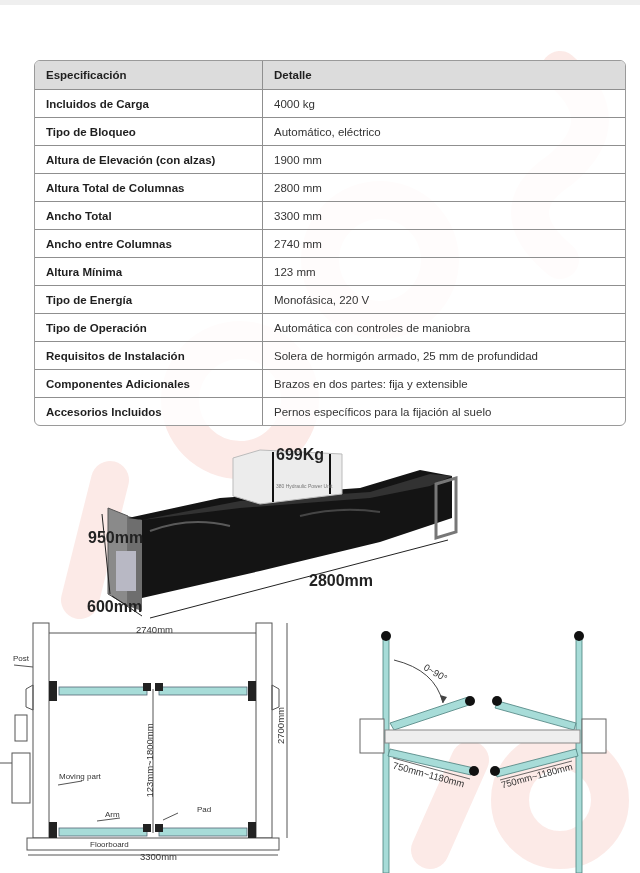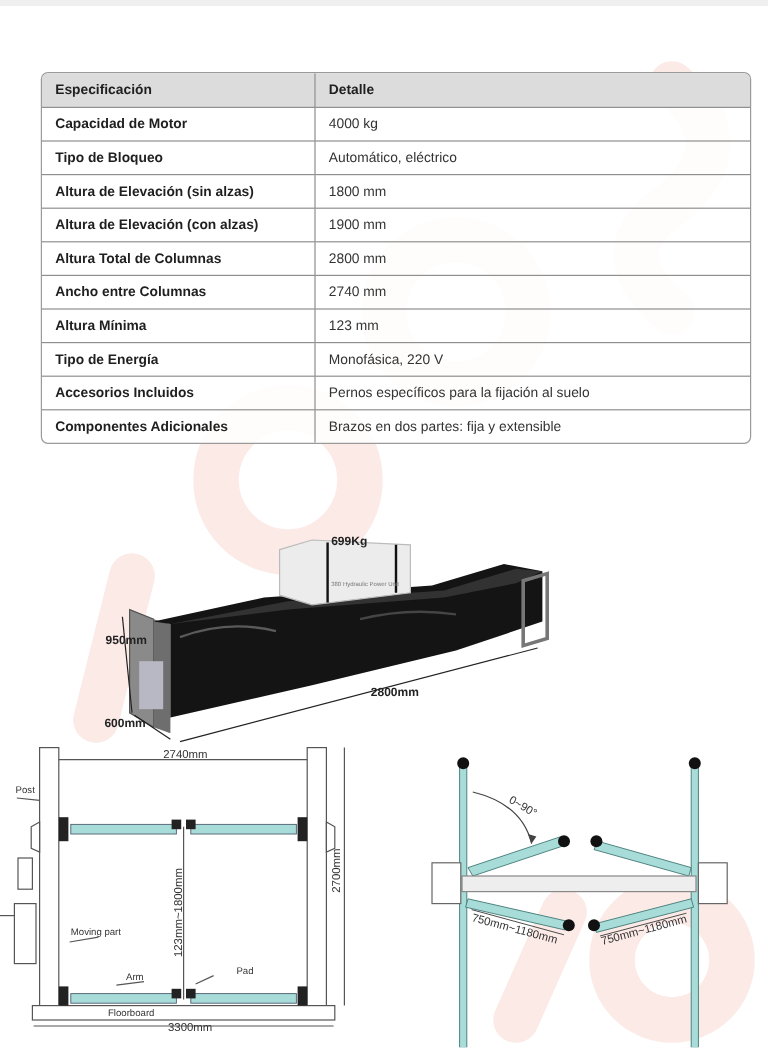--- a/index.html
+++ b/index.html
@@ -23,21 +23,21 @@
   table.spec th, table.spec td {
     height: 27px; padding: 0 0 0 11px; text-align: left;
     border-bottom: 1px solid #8f8f8f; vertical-align: middle;
   }
   table.spec tr:last-child td { border-bottom: none; }
   table.spec th { background: #dcdcdc; font-weight: bold; height: 28px; }
   table.spec td.k { font-weight: bold; width: 216px; border-right: 1px solid #8f8f8f; }
   table.spec th.k { width: 216px; border-right: 1px solid #8f8f8f; }
   table.spec td.v { color: #333; }
   .fig { position: absolute; z-index: 1; }
-  .dimlabel { position: absolute; font-weight: bold; font-size: 10px; color: #222; white-space: nowrap; }
+  .dimlabel { position: absolute; font-weight: bold; font-size: 16px; color: #222; white-space: nowrap; }
   .smalllabel { position: absolute; font-size: 8px; color: #333; white-space: nowrap; }
   .dimtext { position: absolute; font-size: 9.5px; color: #333; white-space: nowrap; }
 </style>
 </head>
 <body>
 
 <div class="topbar"></div>
 
 <svg class="watermark" viewBox="0 0 640 873">
   <g fill="none" stroke="#fbe3df" stroke-width="38" stroke-linecap="round" opacity="0.75">
@@ -53,58 +53,66 @@
 <div class="spec-table-wrap">
   <table class="spec">
     <thead>
       <tr>
         <th class="k">Especificación</th>
         <th>Detalle</th>
       </tr>
     </thead>
     <tbody>
       <tr>
-          <td class="k">Capacidad de Motor</td>
+          <td class="k">Incluidos de Carga</td>
           <td class="v">4000 kg</td>
         </tr>
       <tr>
           <td class="k">Tipo de Bloqueo</td>
           <td class="v">Automático, eléctrico</td>
         </tr>
       <tr>
-          <td class="k">Altura de Elevación (sin alzas)</td>
-          <td class="v">1800 mm</td>
-        </tr>
-      <tr>
           <td class="k">Altura de Elevación (con alzas)</td>
           <td class="v">1900 mm</td>
         </tr>
       <tr>
           <td class="k">Altura Total de Columnas</td>
           <td class="v">2800 mm</td>
         </tr>
       <tr>
+          <td class="k">Ancho Total</td>
+          <td class="v">3300 mm</td>
+        </tr>
+      <tr>
           <td class="k">Ancho entre Columnas</td>
           <td class="v">2740 mm</td>
         </tr>
       <tr>
           <td class="k">Altura Mínima</td>
           <td class="v">123 mm</td>
         </tr>
       <tr>
           <td class="k">Tipo de Energía</td>
           <td class="v">Monofásica, 220 V</td>
         </tr>
       <tr>
+          <td class="k">Tipo de Operación</td>
+          <td class="v">Automática con controles de maniobra</td>
+        </tr>
+      <tr>
+          <td class="k">Requisitos de Instalación</td>
+          <td class="v">Solera de hormigón armado, 25 mm de profundidad</td>
+        </tr>
+      <tr>
+          <td class="k">Componentes Adicionales</td>
+          <td class="v">Brazos en dos partes: fija y extensible</td>
+        </tr>
+      <tr>
           <td class="k">Accesorios Incluidos</td>
           <td class="v">Pernos específicos para la fijación al suelo</td>
-        </tr>
-      <tr>
-          <td class="k">Componentes Adicionales</td>
-          <td class="v">Brazos en dos partes: fija y extensible</td>
         </tr>
     </tbody>
   </table>
 </div>
 
 <div class="fig" style="left:80px; top:446px; width:400px; height:175px;">
   <svg width="400" height="175" viewBox="0 0 400 175">
 
     <polygon points="28,62 48,70 48,160 28,148" fill="#8a8a8a" stroke="#555" stroke-width="1"></polygon>
     <polygon points="48,70 62,74 62,165 48,160" fill="#6e6e6e"></polygon>

